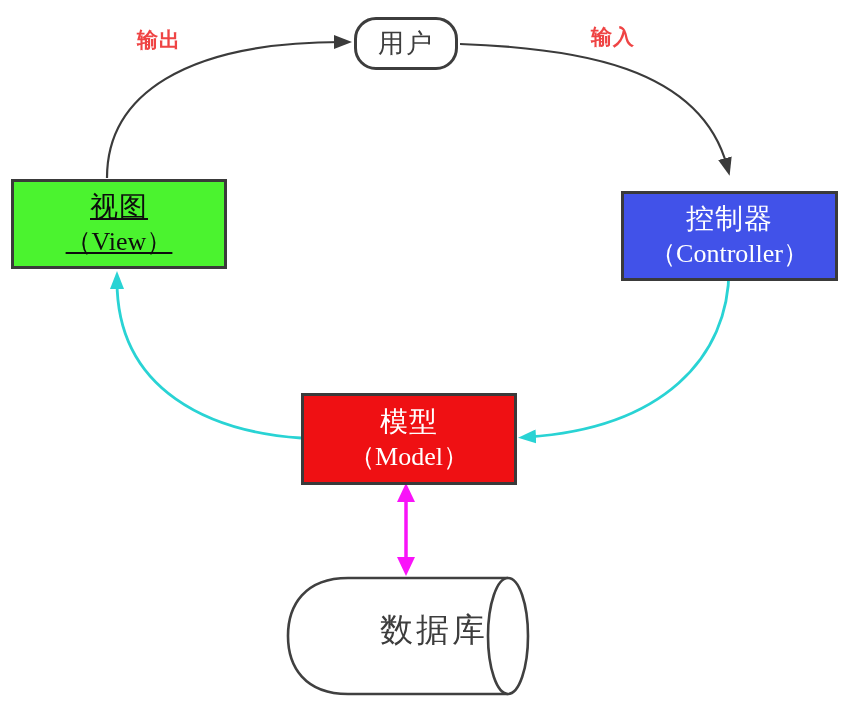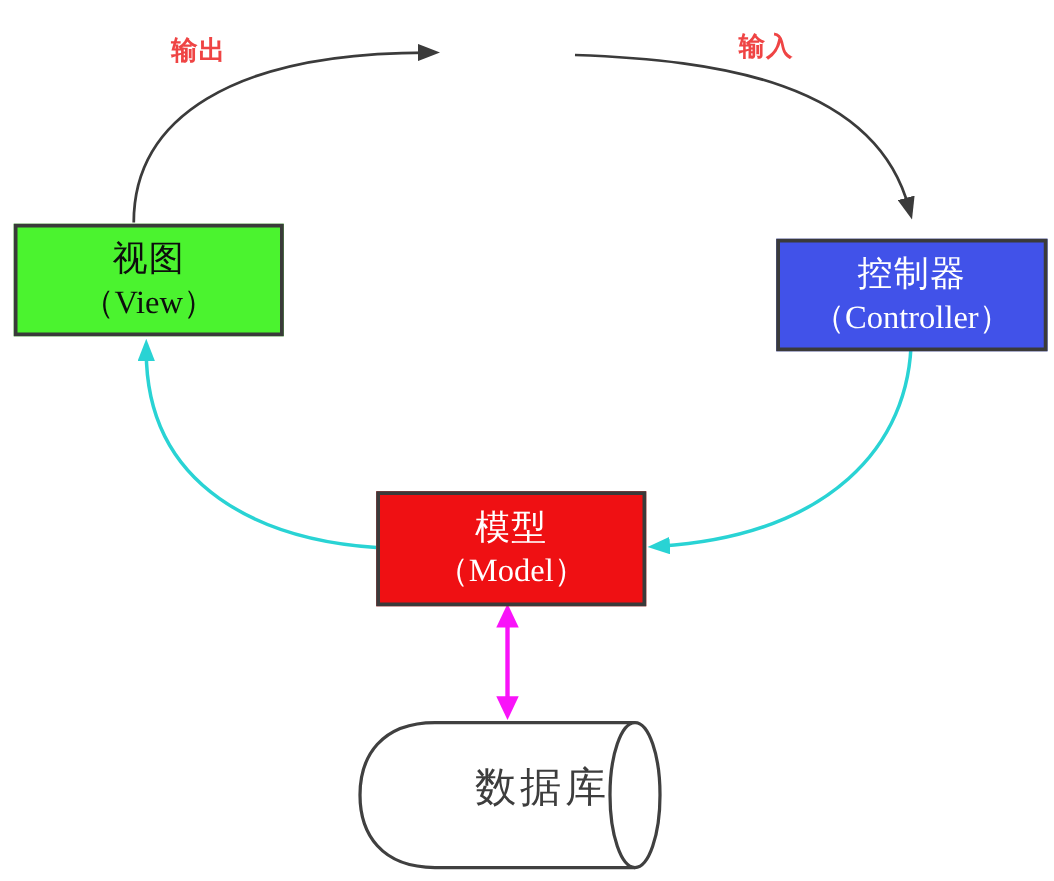--- a/index.html
+++ b/index.html
@@ -51,20 +51,21 @@
   .box .l2 {
     font-family: "Liberation Serif", serif;
     font-size: 26px;
     line-height: 34px;
     font-weight: 400;
   }
   .view-box {
     left: 11px; top: 179px;
     background: #4bf32f;
     color: #0d0d0d;
+    text-decoration: underline;
   }
   .controller-box {
     left: 621px; top: 179px;
     width: 217px;
     background: #4152e9;
     color: #ffffff;
     margin-top: 12px;
   }
   .model-box {
     left: 301px; top: 393px;
@@ -121,20 +122,23 @@
     <line x1="406" y1="499" x2="406" y2="560" stroke-width="3.5" stroke="#f913f9"></line>
     <polygon points="406,483 397,502 415,502" fill="#f913f9"></polygon>
     <polygon points="406,576 397,557 415,557" fill="#f913f9"></polygon>
 
     <g>
       <path d="M 508 578 L 348 578 C 305 578 288 605 288 636 C 288 667 305 694 348 694 L 508 694" fill="#ffffff" stroke-width="2.6" stroke="#404040"></path>
       <ellipse cx="508" cy="636" rx="20" ry="58" fill="#ffffff" stroke-width="2.6" stroke="#404040"></ellipse>
     </g>
   </svg>
 
+  <div class="node stadium">
+    <span>用户</span>
+  </div>
 
   <div class="node box view-box">
     <div class="l1">视图</div>
     <div class="l2">（View）</div>
   </div>
 
   <div class="node box controller-box">
     <div class="l1">控制器</div>
     <div class="l2">（Controller）</div>
   </div>

